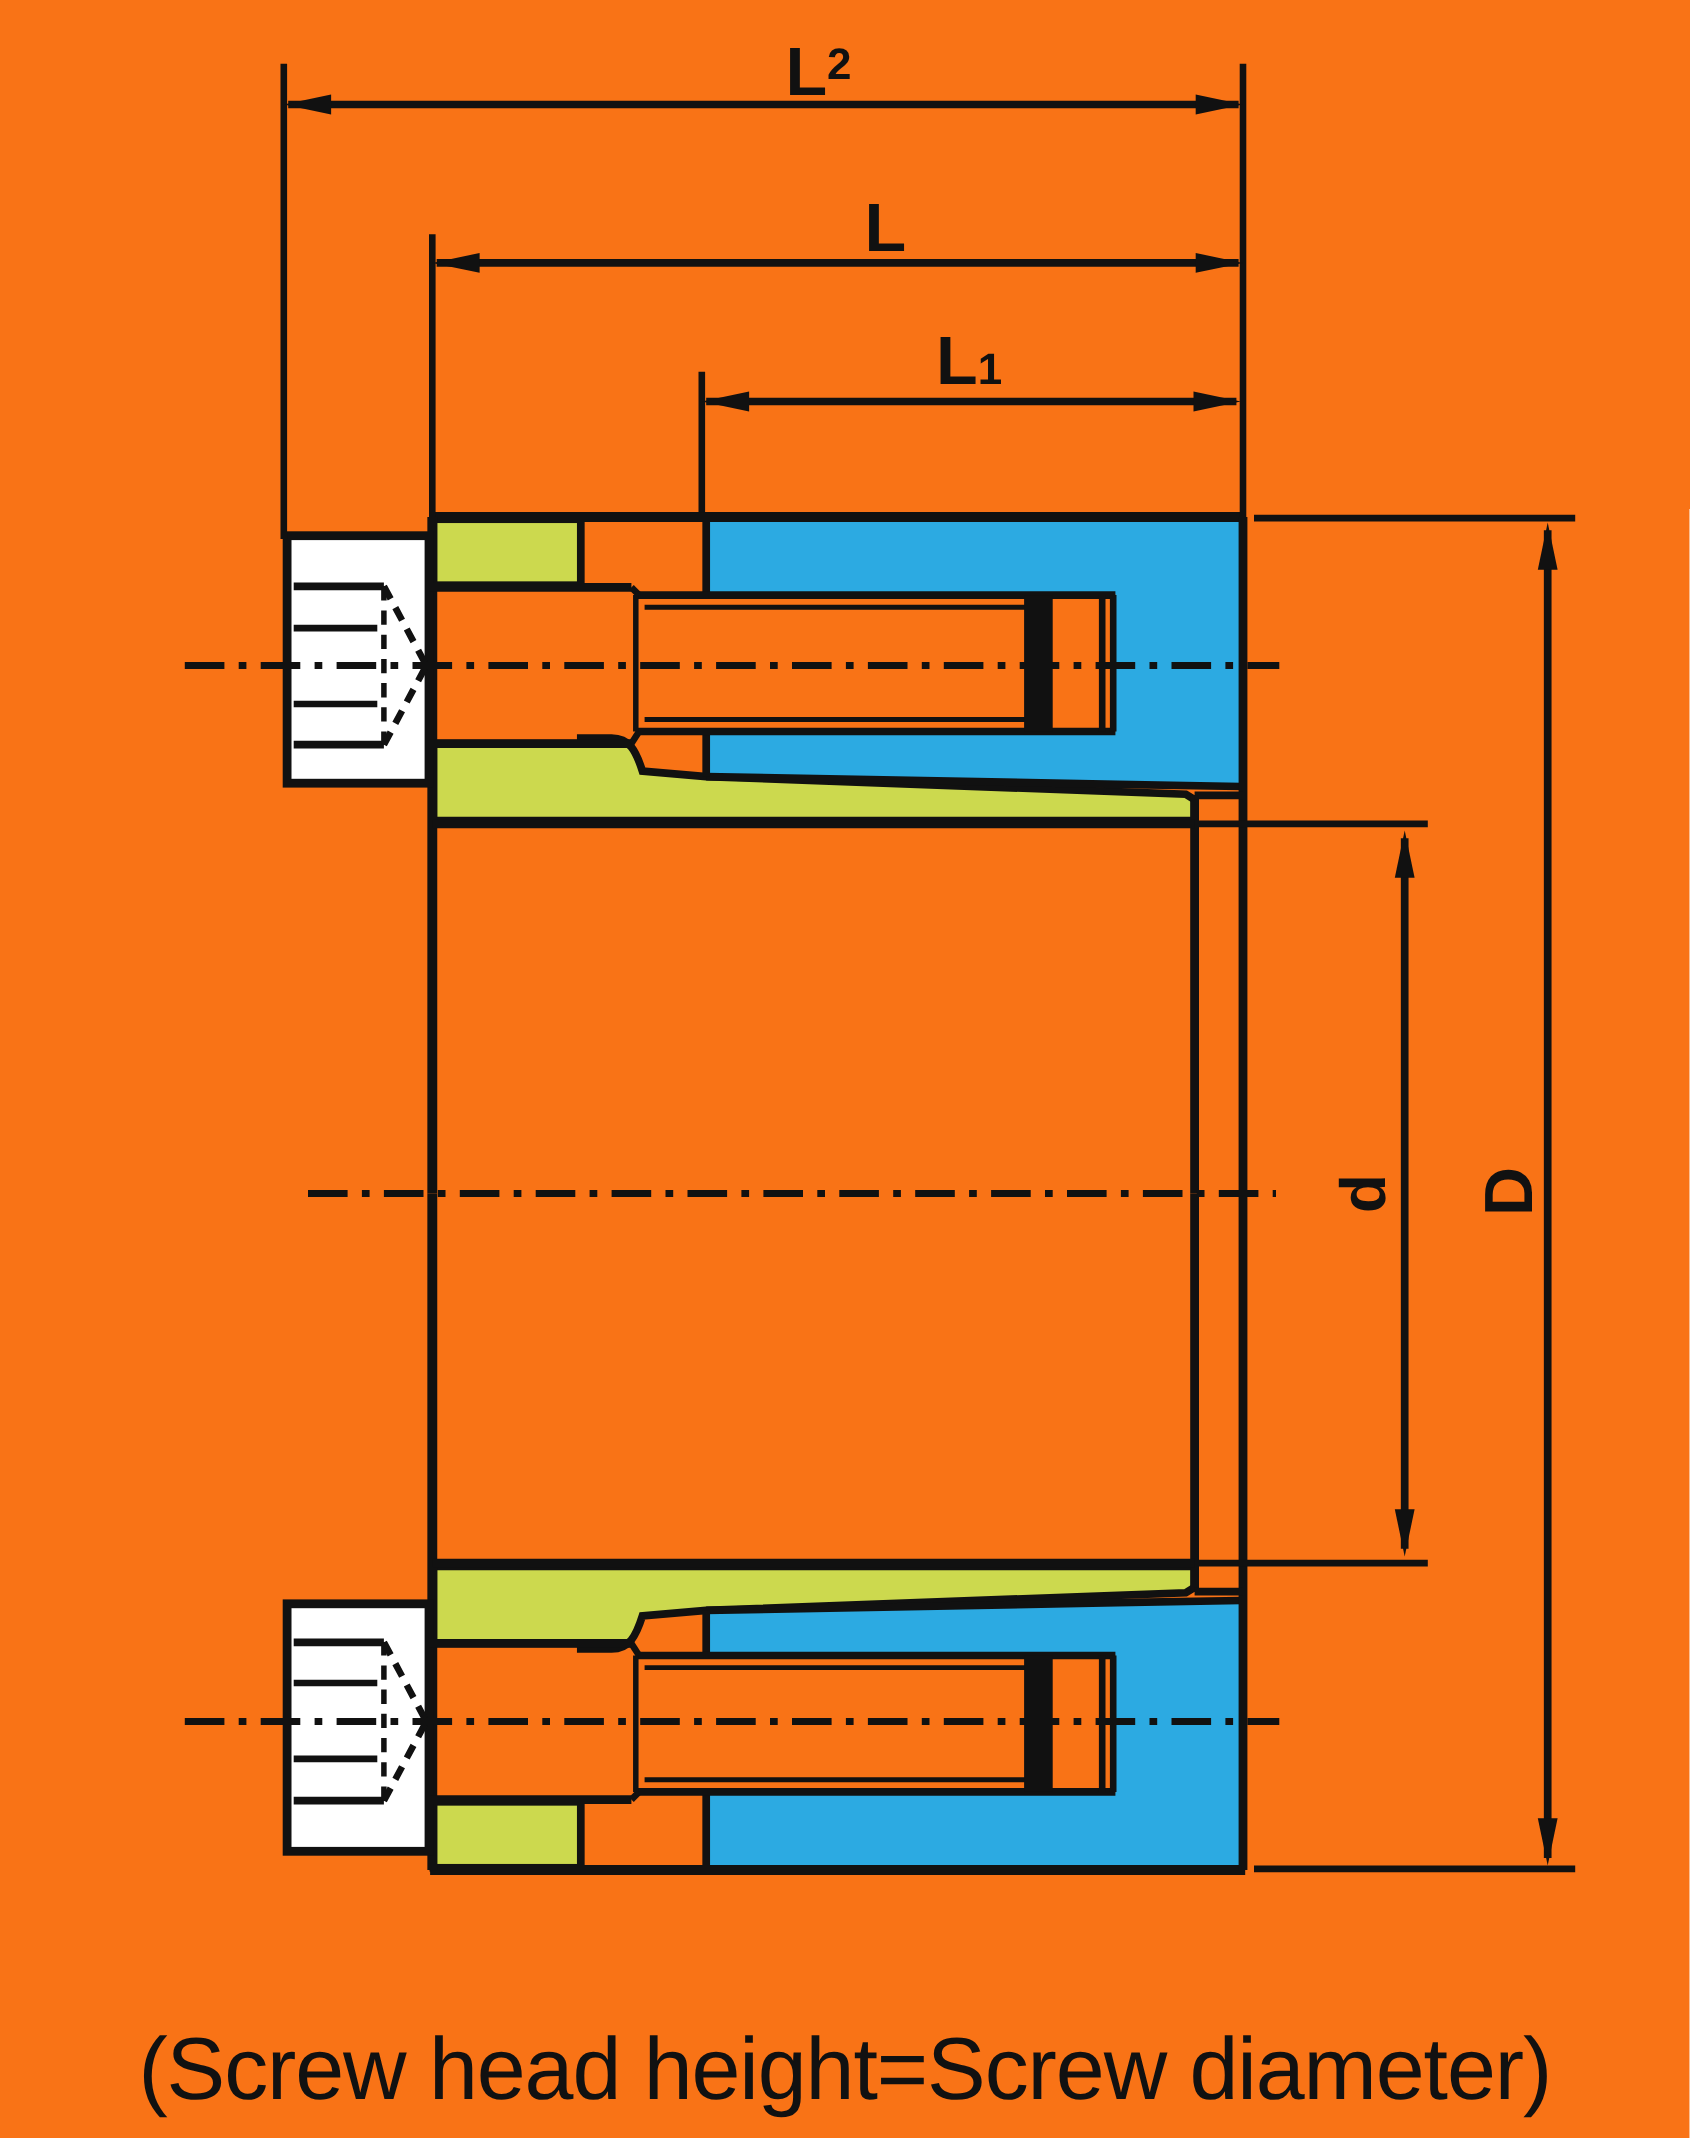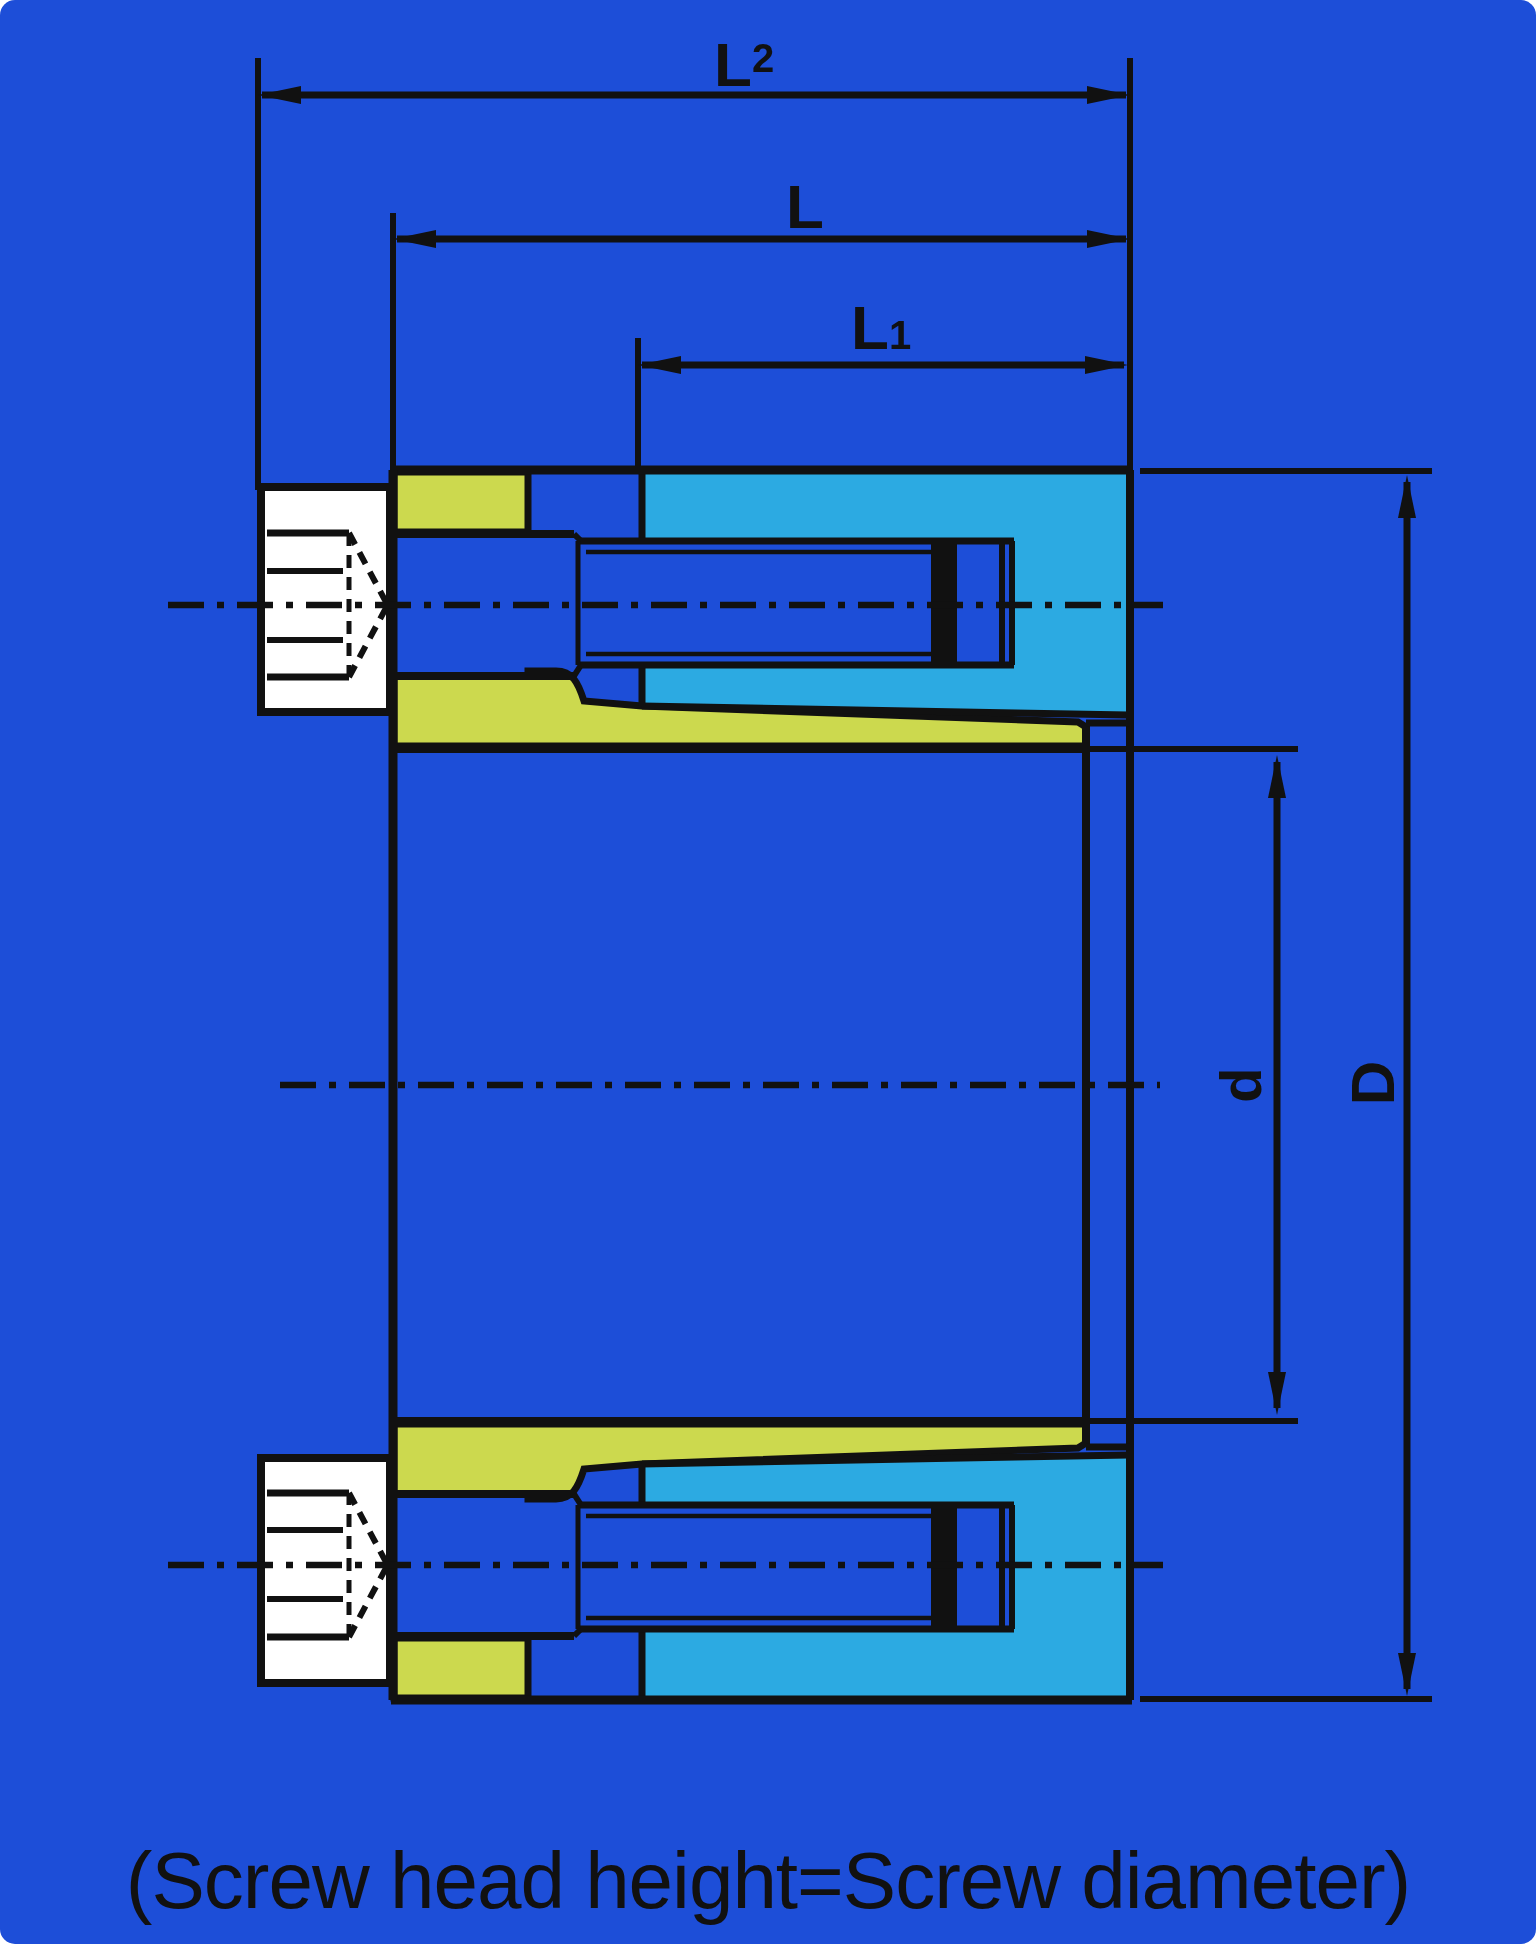--- a/index.html
+++ b/index.html
@@ -1,16 +1,16 @@
 <!DOCTYPE html>
 <html><head>
 <meta charset="utf-8">
 <style>
   html, body { margin: 0; padding: 0; background: #ffffff; }
-  .page { width: 1536px; height: 1944px; position: relative; background: #1d4ed8; border-radius: 15px; }
+  .page { width: 1536px; height: 1944px; position: relative; background: #f97316; }
   svg { display: block; }
   text { font-family: "Liberation Sans", "DejaVu Sans", sans-serif; }
   .dim-label { font-weight: bold; }
 </style>
 </head>
 <body>
 
 <div class="page">
 <svg width="1536" height="1944" viewBox="0 0 1536 1944" xmlns="http://www.w3.org/2000/svg" xmlns:xlink="http://www.w3.org/1999/xlink">
 

